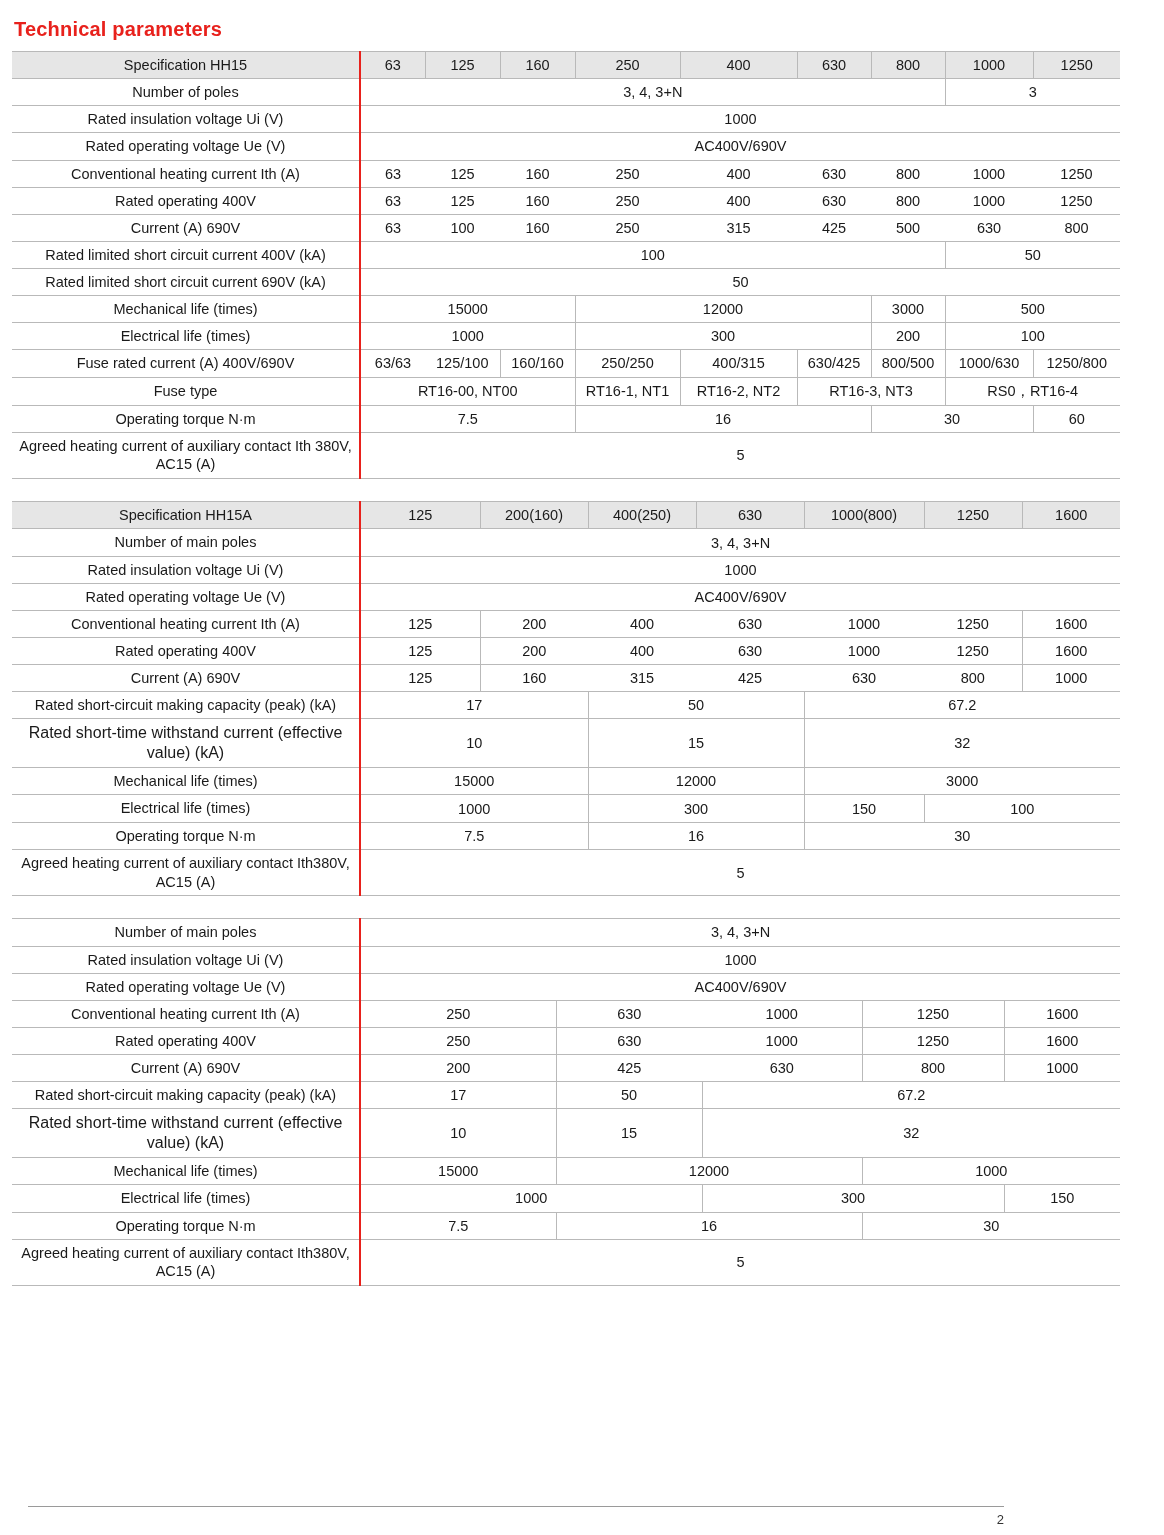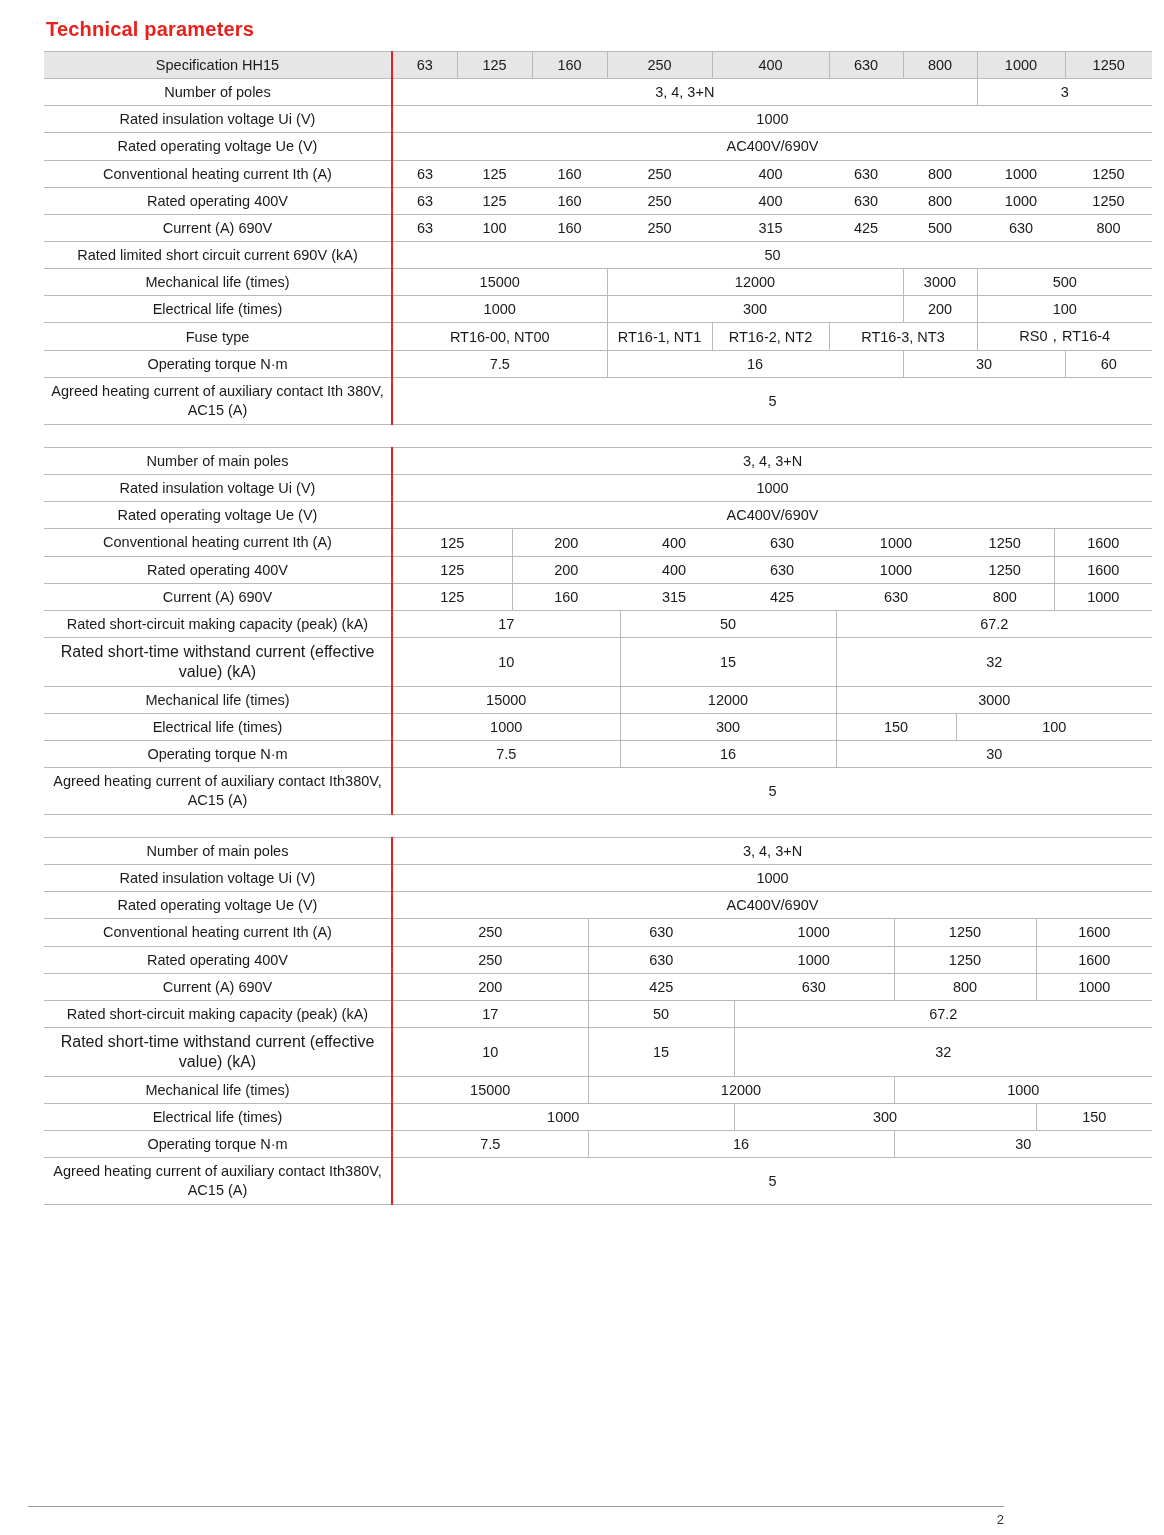--- a/index.html
+++ b/index.html
@@ -12,21 +12,21 @@
     height: 1535px;
     font-family: "Liberation Sans", sans-serif;
     color: #1a1a1a;
     position: relative;
     overflow: hidden;
   }
   .page {
     width: 1032px;
     height: 1535px;
     box-sizing: border-box;
-    padding: 18px 28px 0 44px;
+    padding: 18px 28px 0 12px;
     position: relative;
   }
   .page-title {
     color: #e8211c;
     font-size: 20px;
     font-weight: bold;
     letter-spacing: 0.2px;
     margin: 0 0 10px 2px;
   }
   table.spec {
@@ -171,20 +171,25 @@
         <td>100</td>
         <td>160</td>
         <td>250</td>
         <td>315</td>
         <td>425</td>
         <td>500</td>
         <td>630</td>
         <td>800</td>
       </tr>
 
+      <tr>
+        <td class="rowlabel">Rated limited short circuit current 400V (kA)</td>
+        <td colspan="7">100</td>
+        <td colspan="2" class="vsep">50</td>
+      </tr>
 
       <tr>
         <td class="rowlabel">Rated limited short circuit current 690V (kA)</td>
         <td colspan="9">50</td>
       </tr>
 
       <tr>
         <td class="rowlabel">Mechanical life (times)</td>
         <td colspan="3">15000</td>
         <td colspan="3" class="vsep">12000</td>
@@ -193,20 +198,32 @@
       </tr>
 
       <tr>
         <td class="rowlabel">Electrical life (times)</td>
         <td colspan="3">1000</td>
         <td colspan="3" class="vsep">300</td>
         <td class="vsep">200</td>
         <td colspan="2" class="vsep">100</td>
       </tr>
 
+      <tr>
+        <td class="rowlabel">Fuse rated current (A) 400V/690V</td>
+        <td>63/63</td>
+        <td>125/100</td>
+        <td class="vsep">160/160</td>
+        <td class="vsep">250/250</td>
+        <td class="vsep">400/315</td>
+        <td class="vsep">630/425</td>
+        <td class="vsep">800/500</td>
+        <td class="vsep">1000/630</td>
+        <td class="vsep">1250/800</td>
+      </tr>
 
       <tr>
         <td class="rowlabel">Fuse type</td>
         <td colspan="3">RT16-00, NT00</td>
         <td class="vsep">RT16-1, NT1</td>
         <td class="vsep">RT16-2, NT2</td>
         <td colspan="2" class="vsep">RT16-3, NT3</td>
         <td colspan="2" class="vsep">RS0，RT16-4</td>
       </tr>
 
@@ -230,20 +247,30 @@
       <col style="width:348px">
       <col style="width:120px">
         <col style="width:108px">
         <col style="width:108px">
       <col style="width:108px">
         <col style="width:120px">
         <col style="width:98px">
       <col style="width:98px">
     </colgroup>
     <tbody>
+      <tr class="header">
+        <td class="rowlabel">Specification HH15A</td>
+        <td class="vsep">125</td>
+        <td class="vsep">200(160)</td>
+        <td class="vsep">400(250)</td>
+        <td class="vsep">630</td>
+        <td class="vsep">1000(800)</td>
+        <td class="vsep">1250</td>
+        <td class="vsep">1600</td>
+      </tr>
 
       <tr>
         <td class="rowlabel">Number of main poles</td>
         <td colspan="7">3, 4, 3+N</td>
       </tr>
       <tr>
         <td class="rowlabel">Rated insulation voltage Ui (V)</td>
         <td colspan="7">1000</td>
       </tr>
       <tr>

